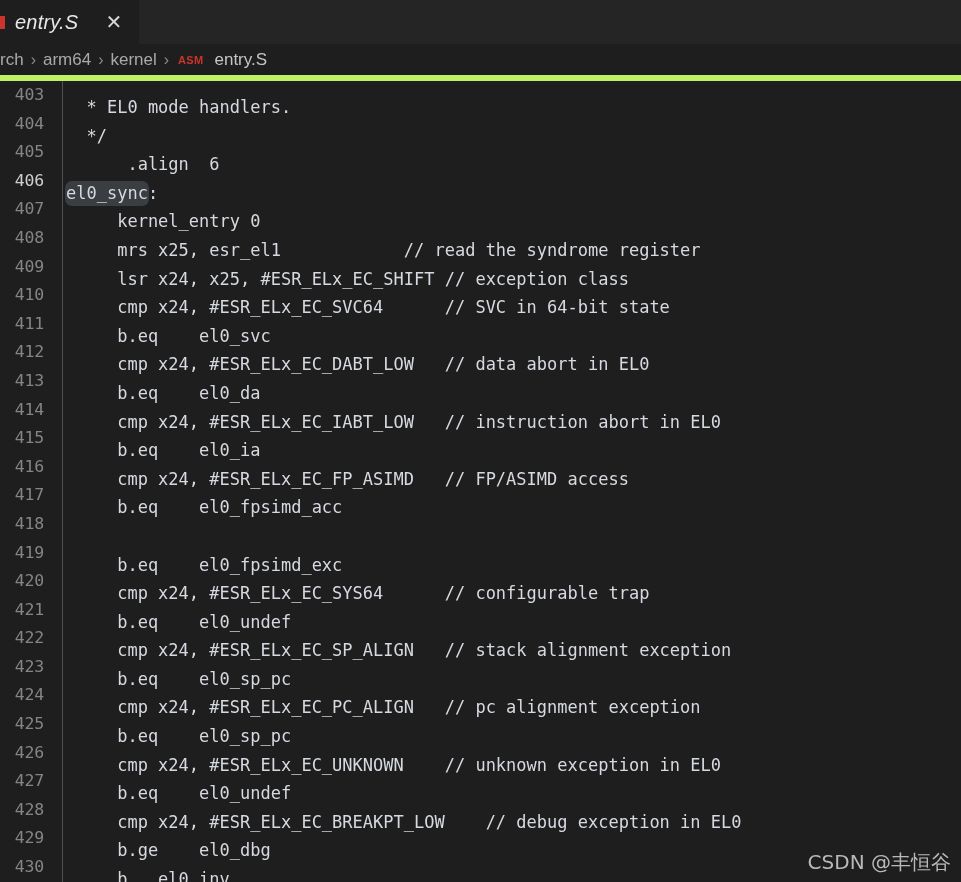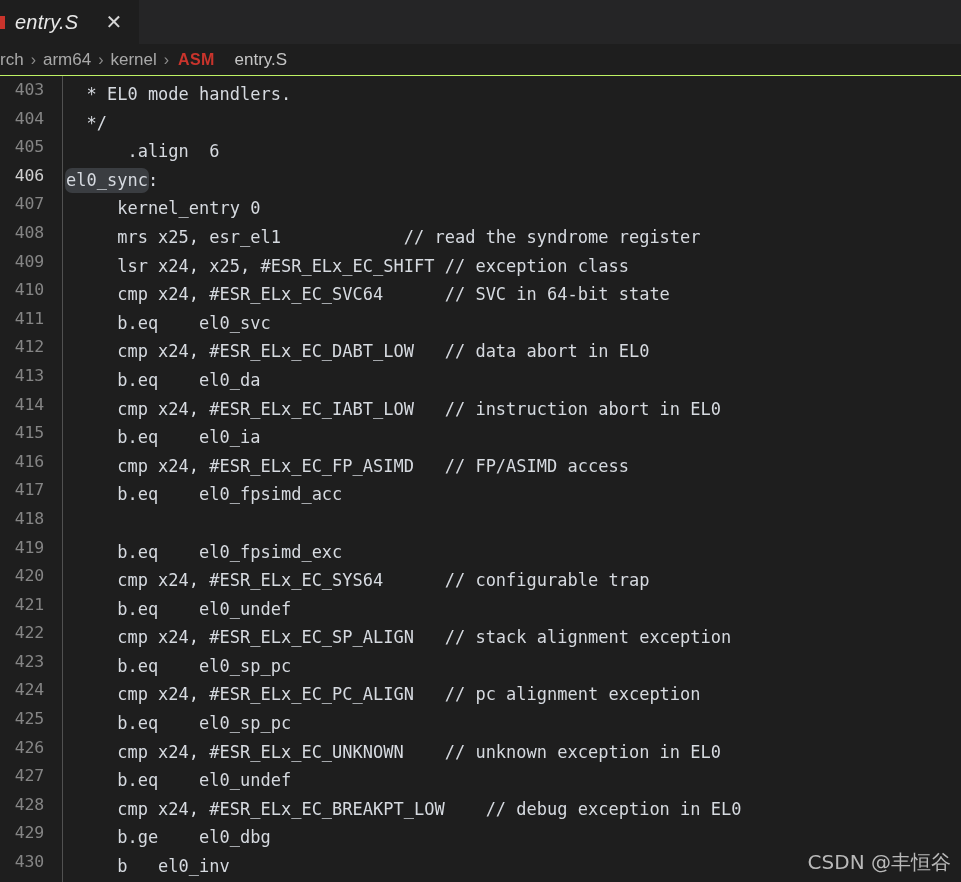--- a/index.html
+++ b/index.html
@@ -88,43 +88,43 @@
   }
 
   
   .breadcrumb {
     height: 31px;
     background: #1e1e1e;
     display: flex;
     align-items: center;
     padding-left: 0px;
     flex: 0 0 auto;
-    border-bottom: 1px solid #bef264;
+    border-bottom: 6px solid #bef264;
     overflow: hidden;
   }
   .crumb {
     font-family: "Liberation Sans", sans-serif;
     font-size: 17px;
     color: #a9a9a9;
     white-space: nowrap;
   }
   .crumb-sep {
     font-family: "Liberation Sans", sans-serif;
     font-size: 16px;
     color: #8c8c8c;
     margin: 0 7px;
     white-space: nowrap;
   }
   .crumb-asm-icon {
     font-family: "Liberation Sans", sans-serif;
-    font-size: 16px;
+    font-size: 11px;
     font-weight: bold;
     color: #c9342c;
     letter-spacing: 0.3px;
-    margin-right: 20px;
+    margin-right: 11px;
     margin-left: 2px;
   }
   .crumb-file {
     font-family: "Liberation Sans", sans-serif;
     font-size: 17px;
     color: #c5c5c5;
     white-space: nowrap;
   }
 
   
@@ -159,21 +159,21 @@
     font-family: "DejaVu Sans Mono", monospace;
     font-size: 16.5px;
     letter-spacing: -0.2px;
   }
   .line.active .gutter {
     color: #cfcfcf;
   }
   .codetext {
     position: absolute;
     left: 66px;
-    top: 4px;
+    top: 12px;
     color: #d6dae0;
     white-space: pre;
     font-family: "DejaVu Sans Mono", monospace;
     font-size: 17px;
   }
   .hl {
     background: #3a3d41;
     border-radius: 7px;
     padding: 2px 1px 3px 1px;
     margin: 0 -1px;

